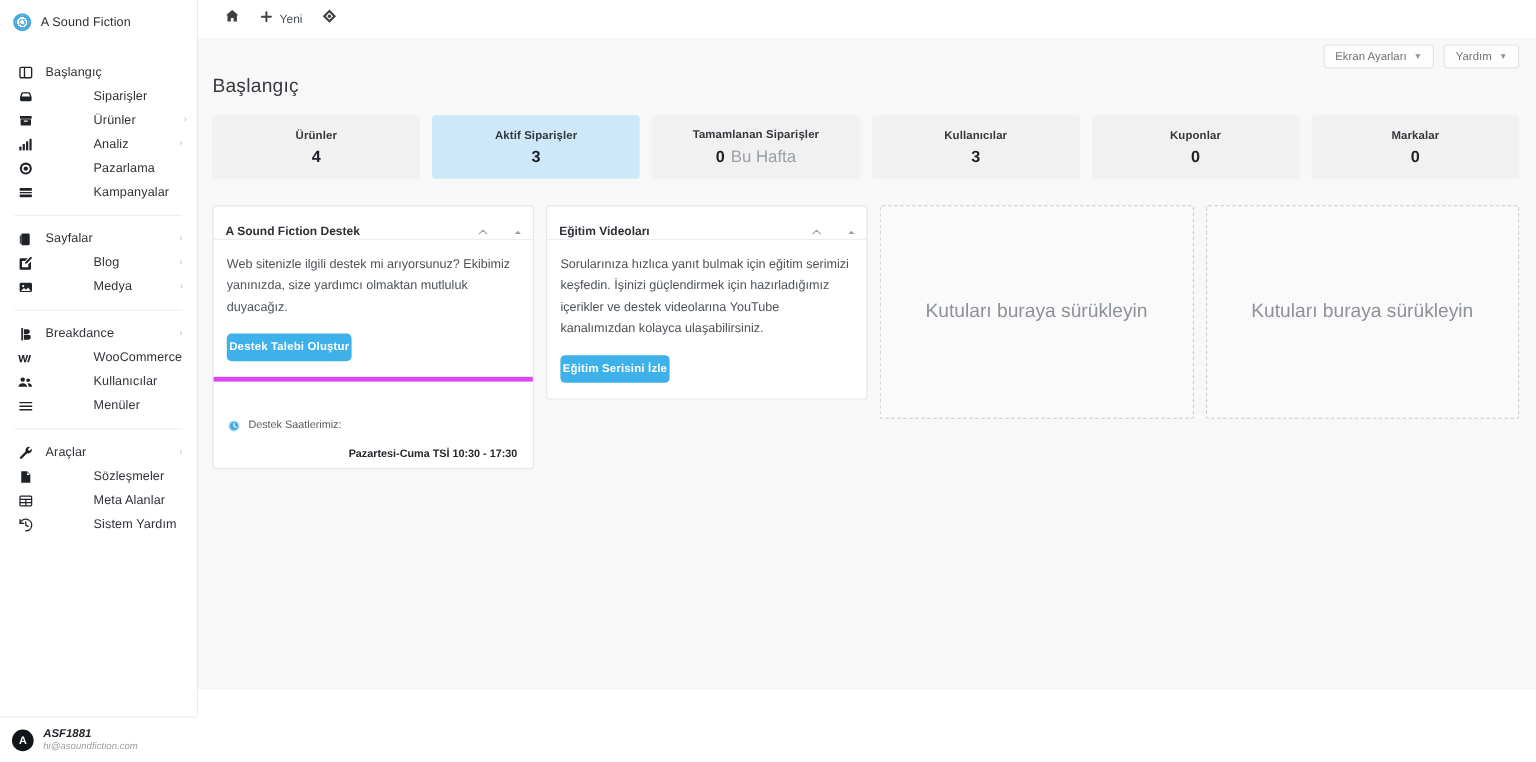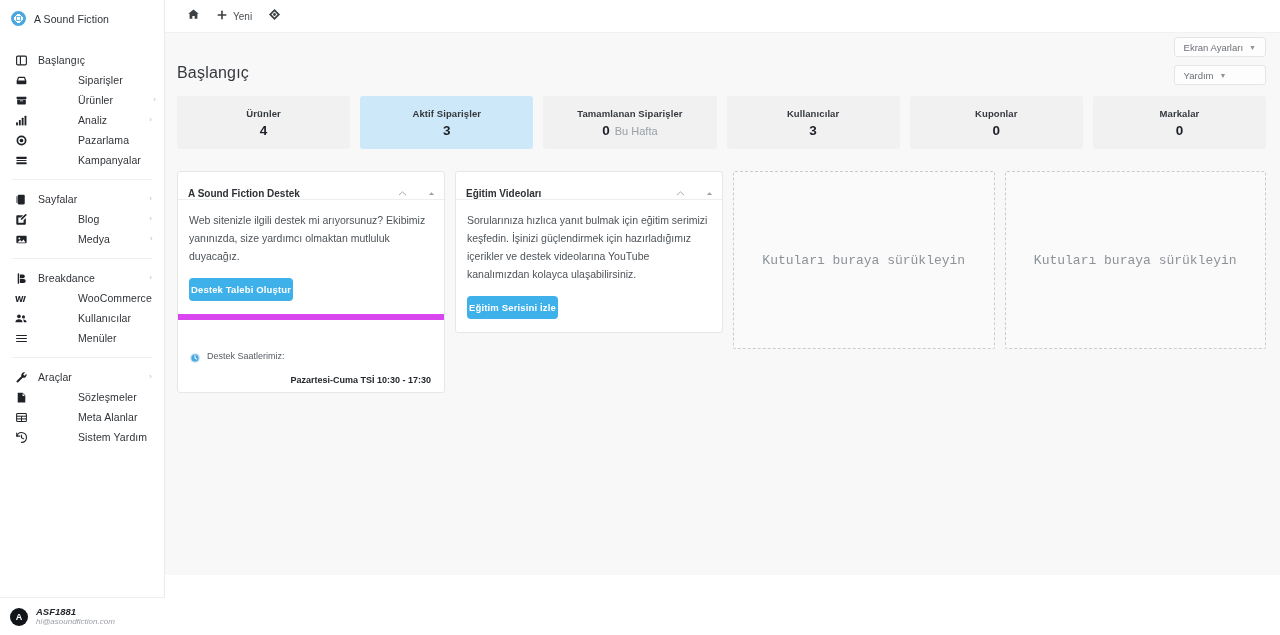--- a/index.html
+++ b/index.html
@@ -103,21 +103,21 @@
   }
   .ab-label { font-size: 10px; color: #4b5055; }
 
   
   .optbar {
     height: 29px; position: relative; flex: 0 0 29px;
     background: #f8f8f9;
   }
   .opt-btns {
     position: absolute; right: 14px; top: 4px;
-    display: flex; gap: 8px; flex-direction: column;
+    display: flex; gap: 8px;
   }
   .opt-btn {
     height: 20px; padding: 0 9px;
     background: #fdfdfd; border: 1px solid #e4e5e7; border-radius: 3px;
     font-size: 9.5px; color: #6c7176;
     display: flex; align-items: center; gap: 6px; cursor: pointer;
   }
   .opt-btn .tri { font-size: 7px; color: #8e9297; }
 
   .content { padding: 0 14px 0 12px; flex: 1 1 auto; }
@@ -132,21 +132,21 @@
   .stat {
     flex: 1 1 0; height: 53px;
     background: #f1f1f2; border-radius: 3px;
     display: flex; flex-direction: column; align-items: center; justify-content: center;
     gap: 4px; cursor: pointer;
   }
   .stat.active { background: #cde8f8; }
   .stat-label { font-size: 9.5px; font-weight: 700; color: #34383d; letter-spacing: .1px; }
   .stat-value-row { display: flex; align-items: baseline; gap: 5px; }
   .stat-value { font-size: 13.5px; font-weight: 700; color: #1d2025; }
-  .stat-sub { font-size: 11px; color: #9aa0a6; font-weight: 400; }
+  .stat-sub { font-size: 14px; color: #9aa0a6; font-weight: 400; }
 
   
   .panels { display: flex; gap: 10px; align-items: flex-start; }
 
   .panel {
     background: #ffffff;
     border: 1px solid #e6e7e9;
     border-radius: 3px;
     width: 268px; flex: 0 0 268px;
   }
@@ -164,38 +164,38 @@
   .btn-primary {
     display: inline-block; margin-top: 13px;
     background: #3eb0ea; color: #fff;
     border: none; border-radius: 4px;
     font-size: 9.5px; font-weight: 700;
     padding: 6px 2px; cursor: pointer;
     letter-spacing: .15px;
     font-family: "Liberation Sans", sans-serif;
   }
   .panel-foot {
-    border-top: 6px solid #d946ef;
+    border-top: 4px solid #d946ef;
     display: flex; align-items: center; gap: 6px;
     padding: 7px 11px; 
   }
   .clock-ico { width: 12px; height: 12px; flex: 0 0 12px; color: #4aa8e0; }
   .foot-label { font-size: 9px; color: #565c62; }
   .foot-value { font-size: 9px; color: #23272b; font-weight: 700; margin-top: 48px; }
 
   
   .dropzone {
     flex: 1 1 0; height: 178px;
     border: 1px dashed #c9ccd0;
     border-radius: 2px;
     display: flex; align-items: center; justify-content: center;
     background: #fafafb;
     cursor: pointer;
   }
-  .dz-text { font-size: 13px; color: #8d9298; font-family: Liberation Mono, monospace; }
+  .dz-text { font-size: 16px; color: #8d9298; }
 </style>
 </head>
 <body>
 
 <div class="app">
 
   <aside class="sidebar">
     <div class="brand">
       <span class="brand-logo"></span>
       <span class="brand-name">A Sound Fiction</span>

